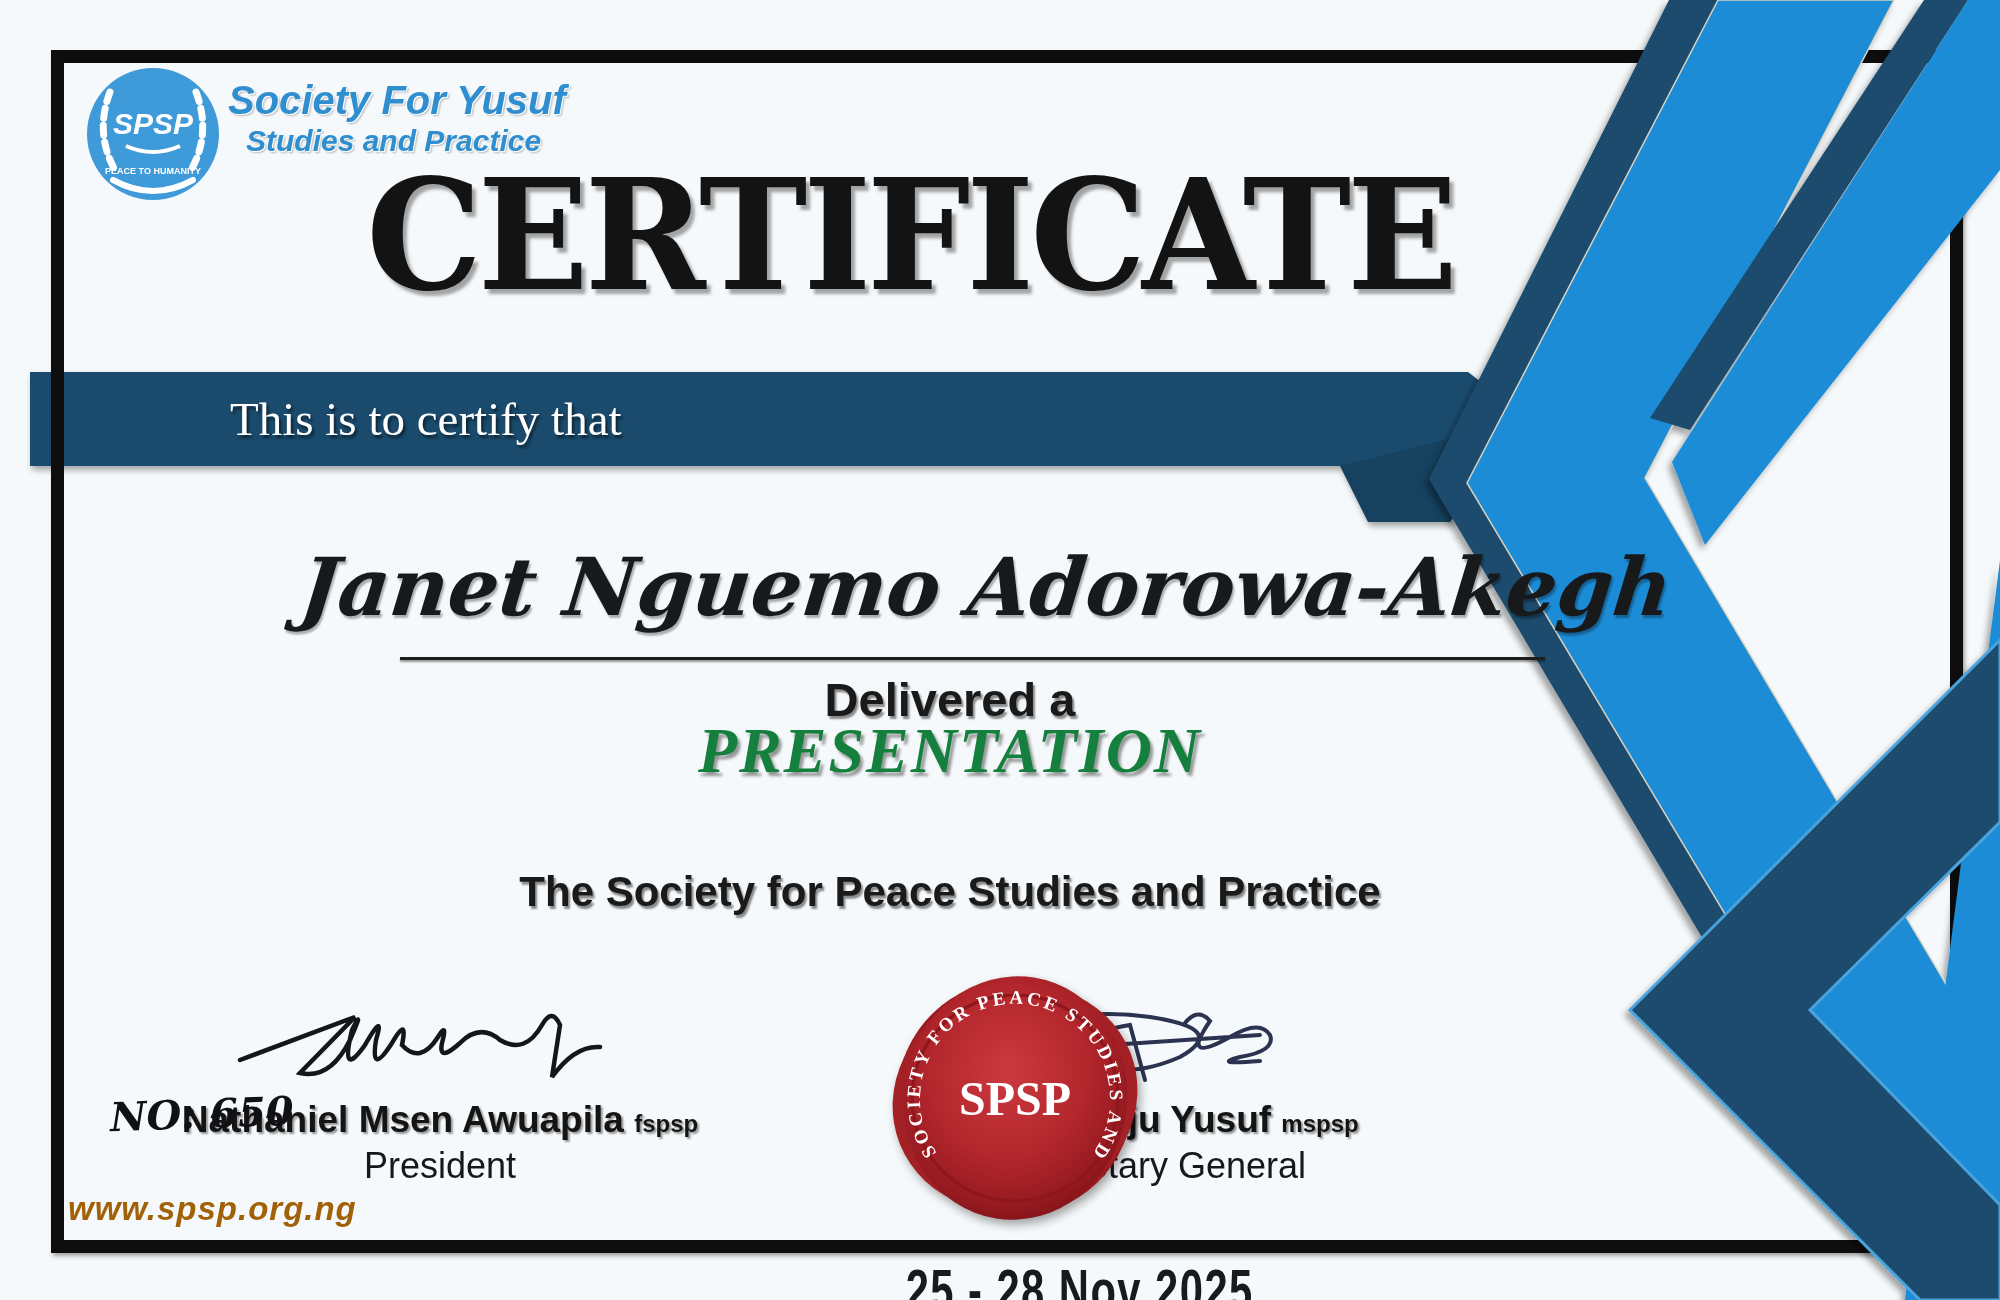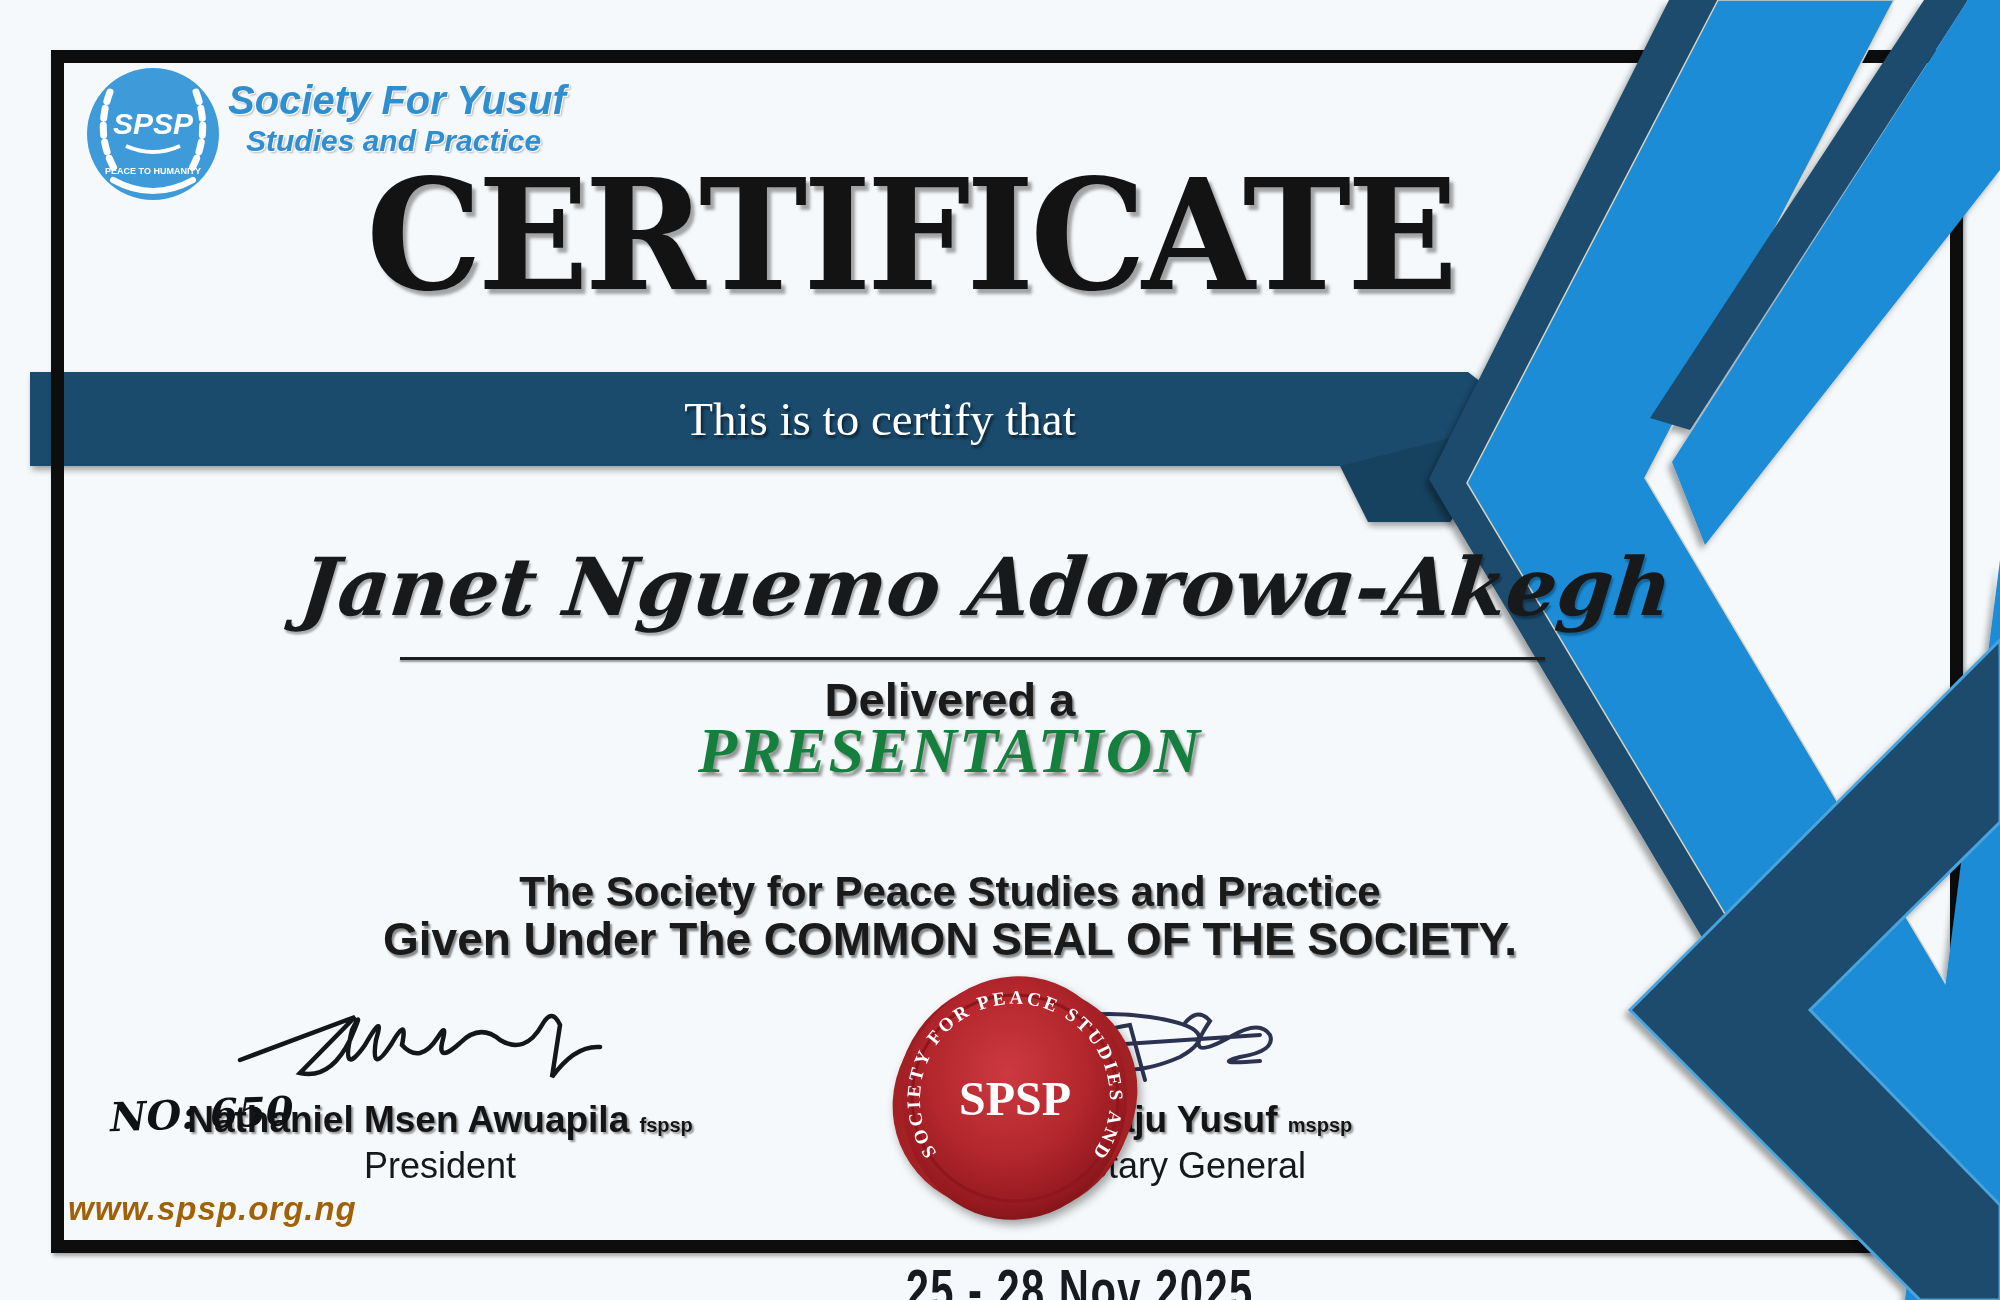--- a/index.html
+++ b/index.html
@@ -11,21 +11,21 @@
   
   #frame{
     left:51px; top:50px; width:1886px; height:1177px;
     border:13px solid #0d0d0d; z-index:2;
     box-shadow:2px 3px 4px rgba(0,0,0,0.35);
   }
   
   #banner-shape{ left:0; top:0; z-index:1; filter:drop-shadow(2px 4px 3px rgba(0,0,0,0.35)); }
   #banner-text{
     left:230px; top:373px; width:1300px; height:93px; line-height:93px;
-    text-align:center; color:#ffffff; z-index:3;
+    text-align:left; color:#ffffff; z-index:3;
     font-family:"Liberation Serif", serif; font-size:47px;
     text-shadow:2px 3px 3px rgba(0,0,0,0.55);
   }
   
   #chevrons{ left:0; top:0; z-index:3; }
   
   #logo{ left:58px; top:52px; z-index:4; }
   #org-name{ left:228px; top:78px; z-index:4; color:#2e8ecf; font-style:italic; font-weight:bold; }
   #org-line1{ font-size:40px; letter-spacing:0px; text-shadow:1px 1px 0 #fff,2px 2px 2px rgba(0,0,0,0.25); }
   #org-line2{ font-size:30px; margin-left:18px; margin-top:1px; text-shadow:1px 1px 0 #fff,2px 2px 2px rgba(0,0,0,0.25); }
@@ -61,21 +61,21 @@
     position:relative; top:-4px; margin:0 -6px;
   }
   #line-society{ top:868px; font-size:42px; }
   #line-seal{ top:912px; font-size:46px; }
   
   #seal{ left:885px; top:970px; z-index:5; filter:drop-shadow(3px 5px 5px rgba(0,0,0,0.35)); }
   
   #left-sign{ left:180px; top:985px; width:520px; z-index:4; text-align:center; }
   #right-sign{ left:930px; top:995px; width:460px; z-index:4; text-align:center; }
   .sig-name{ font-weight:bold; font-size:37px; color:#141414; text-shadow:2px 2px 2px rgba(0,0,0,0.4); white-space:nowrap;}
-  .sig-post{ font-size:20px; font-weight:bold; }
+  .sig-post{ font-size:24px; font-weight:bold; }
   .sig-role{ font-size:36px; color:#16181c; margin-top:4px; }
   #cert-no{
     left:110px; top:1090px; z-index:4; font-family:"DejaVu Serif", serif; font-style:italic;
     font-weight:bold; font-size:40px; color:#101114; transform:rotate(-2deg); white-space:nowrap;
   }
   #website{
     left:68px; top:1190px; z-index:4; font-weight:bold; font-style:italic;
     font-size:33px; color:#a16207; letter-spacing:1px; white-space:nowrap;
   }
   #date{ left:780px; top:1256px; width:600px; text-align:center; z-index:4; color:#171b20; }
@@ -128,21 +128,20 @@
   <div id="title" class="abs">CERTIFICATE</div>
 
   <div id="banner-text" class="abs">This is to certify that</div>
 
   <div id="recipient" class="abs">Janet Nguemo Adorowa-Akegh</div>
   <div id="recipient-line" class="abs"></div>
 
   <div id="line-delivered" class="abs bodyline">Delivered a</div>
   <div id="line-presentation" class="abs bodyline">PRESENTATION</div>
   <div id="line-society" class="abs bodyline">The Society for Peace Studies and Practice</div>
-  <div id="line-seal" class="abs bodyline">Given Under The COMMON SEAL OF THE SOCIETY.</div>
 
   <svg id="seal" class="abs" width="260" height="260" viewBox="0 0 260 260">
     <defs>
       <radialGradient id="waxgrad" cx="45%" cy="40%" r="65%">
         <stop offset="0%" stop-color="#cc3a40"></stop>
         <stop offset="55%" stop-color="#b2262c"></stop>
         <stop offset="85%" stop-color="#951a20"></stop>
         <stop offset="100%" stop-color="#7c1116"></stop>
       </radialGradient>
     </defs>

